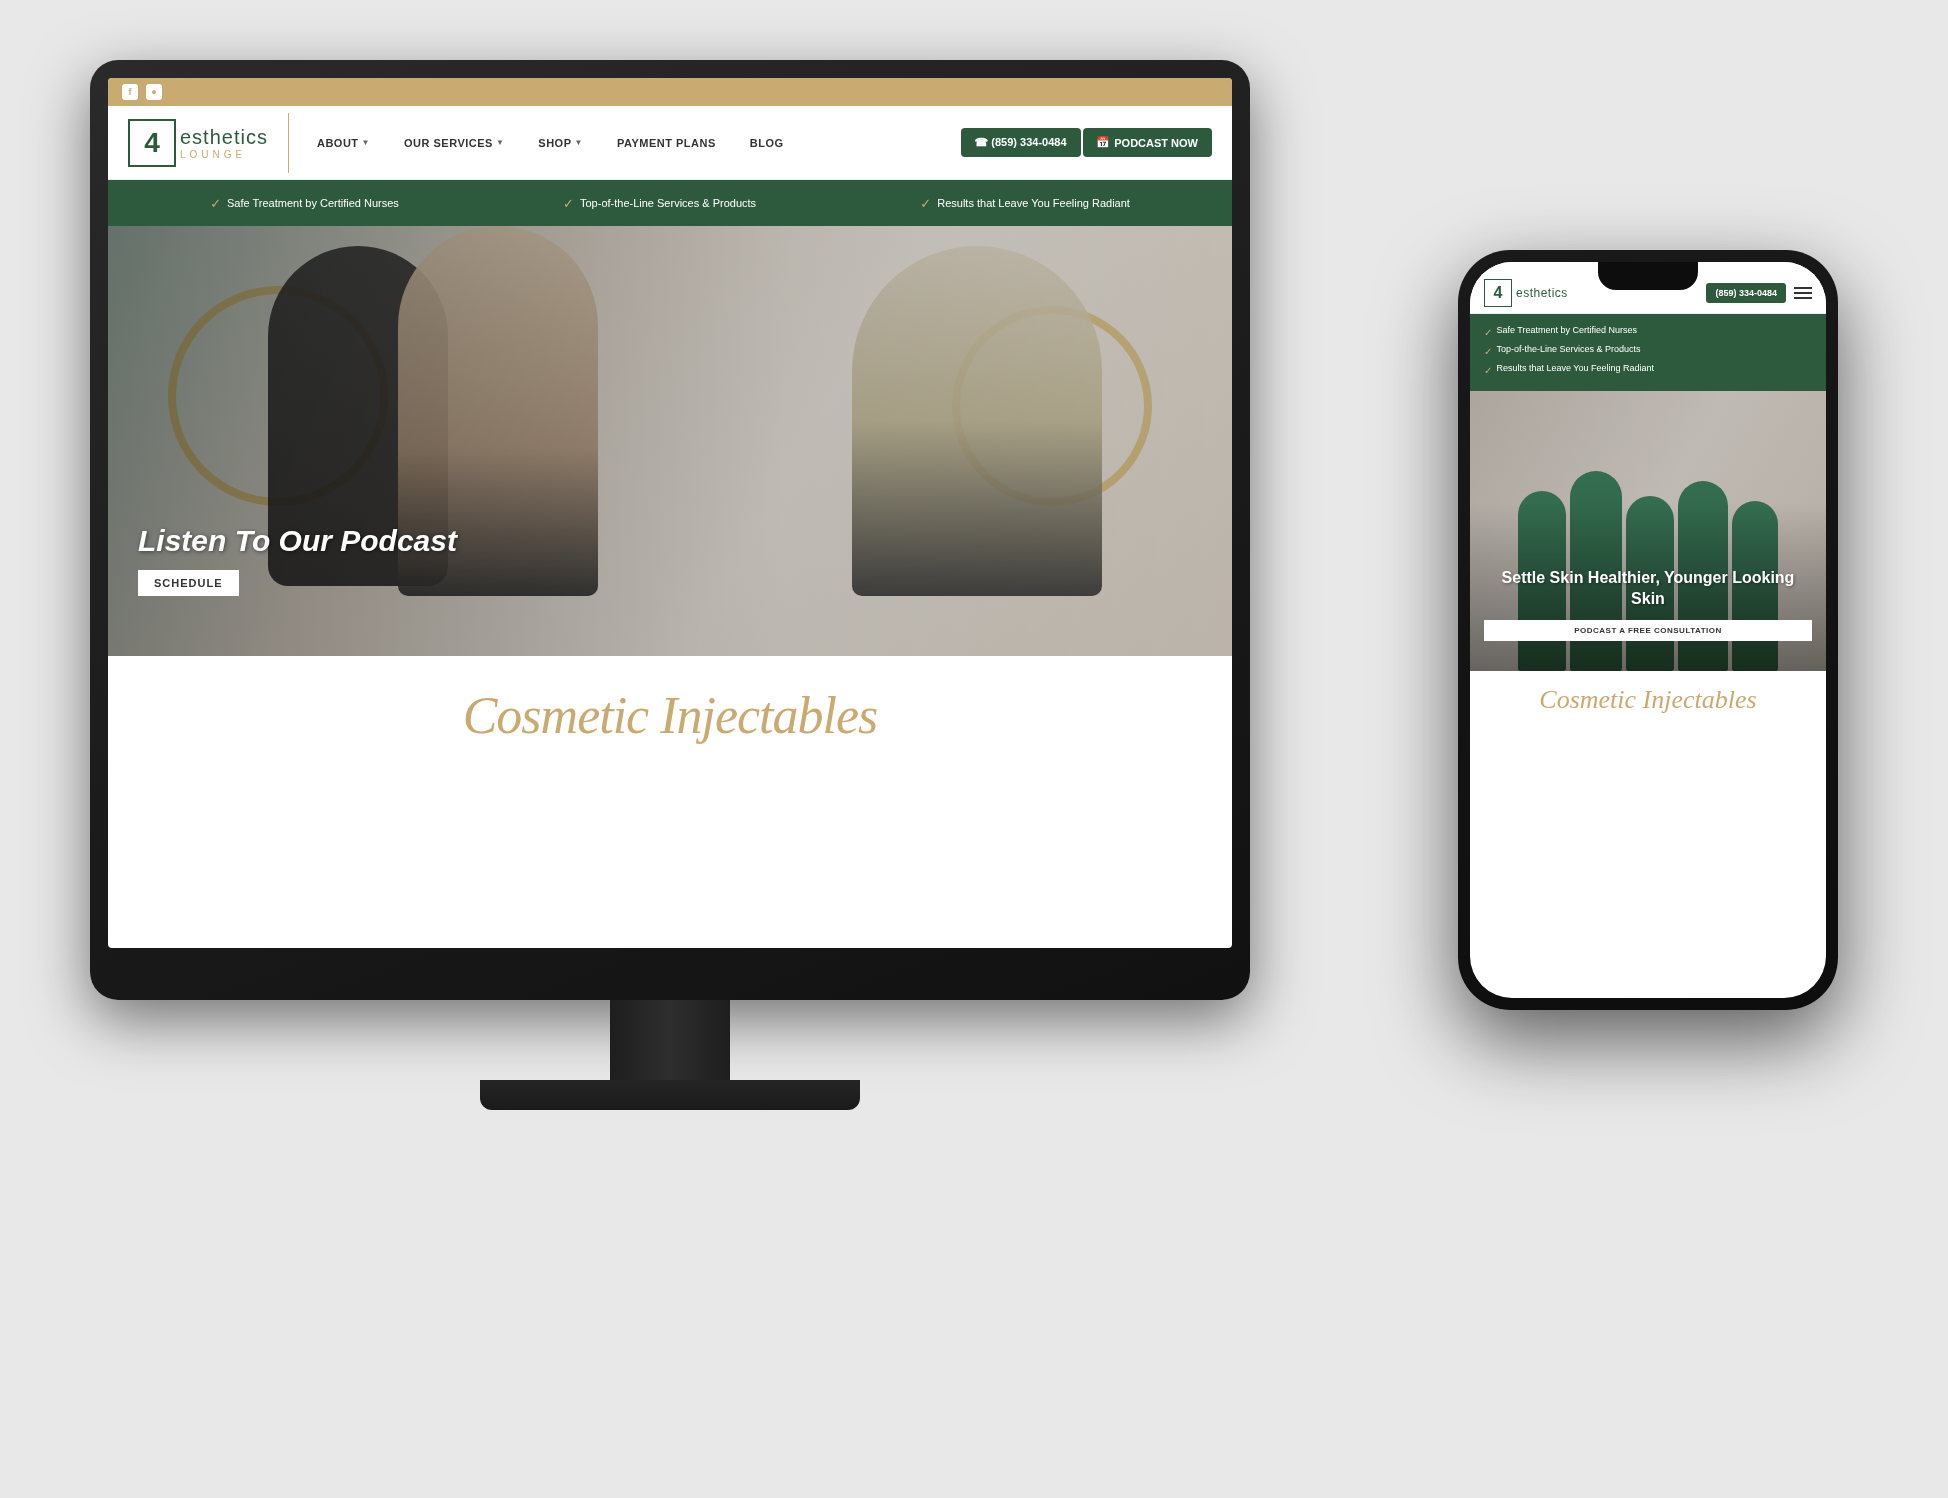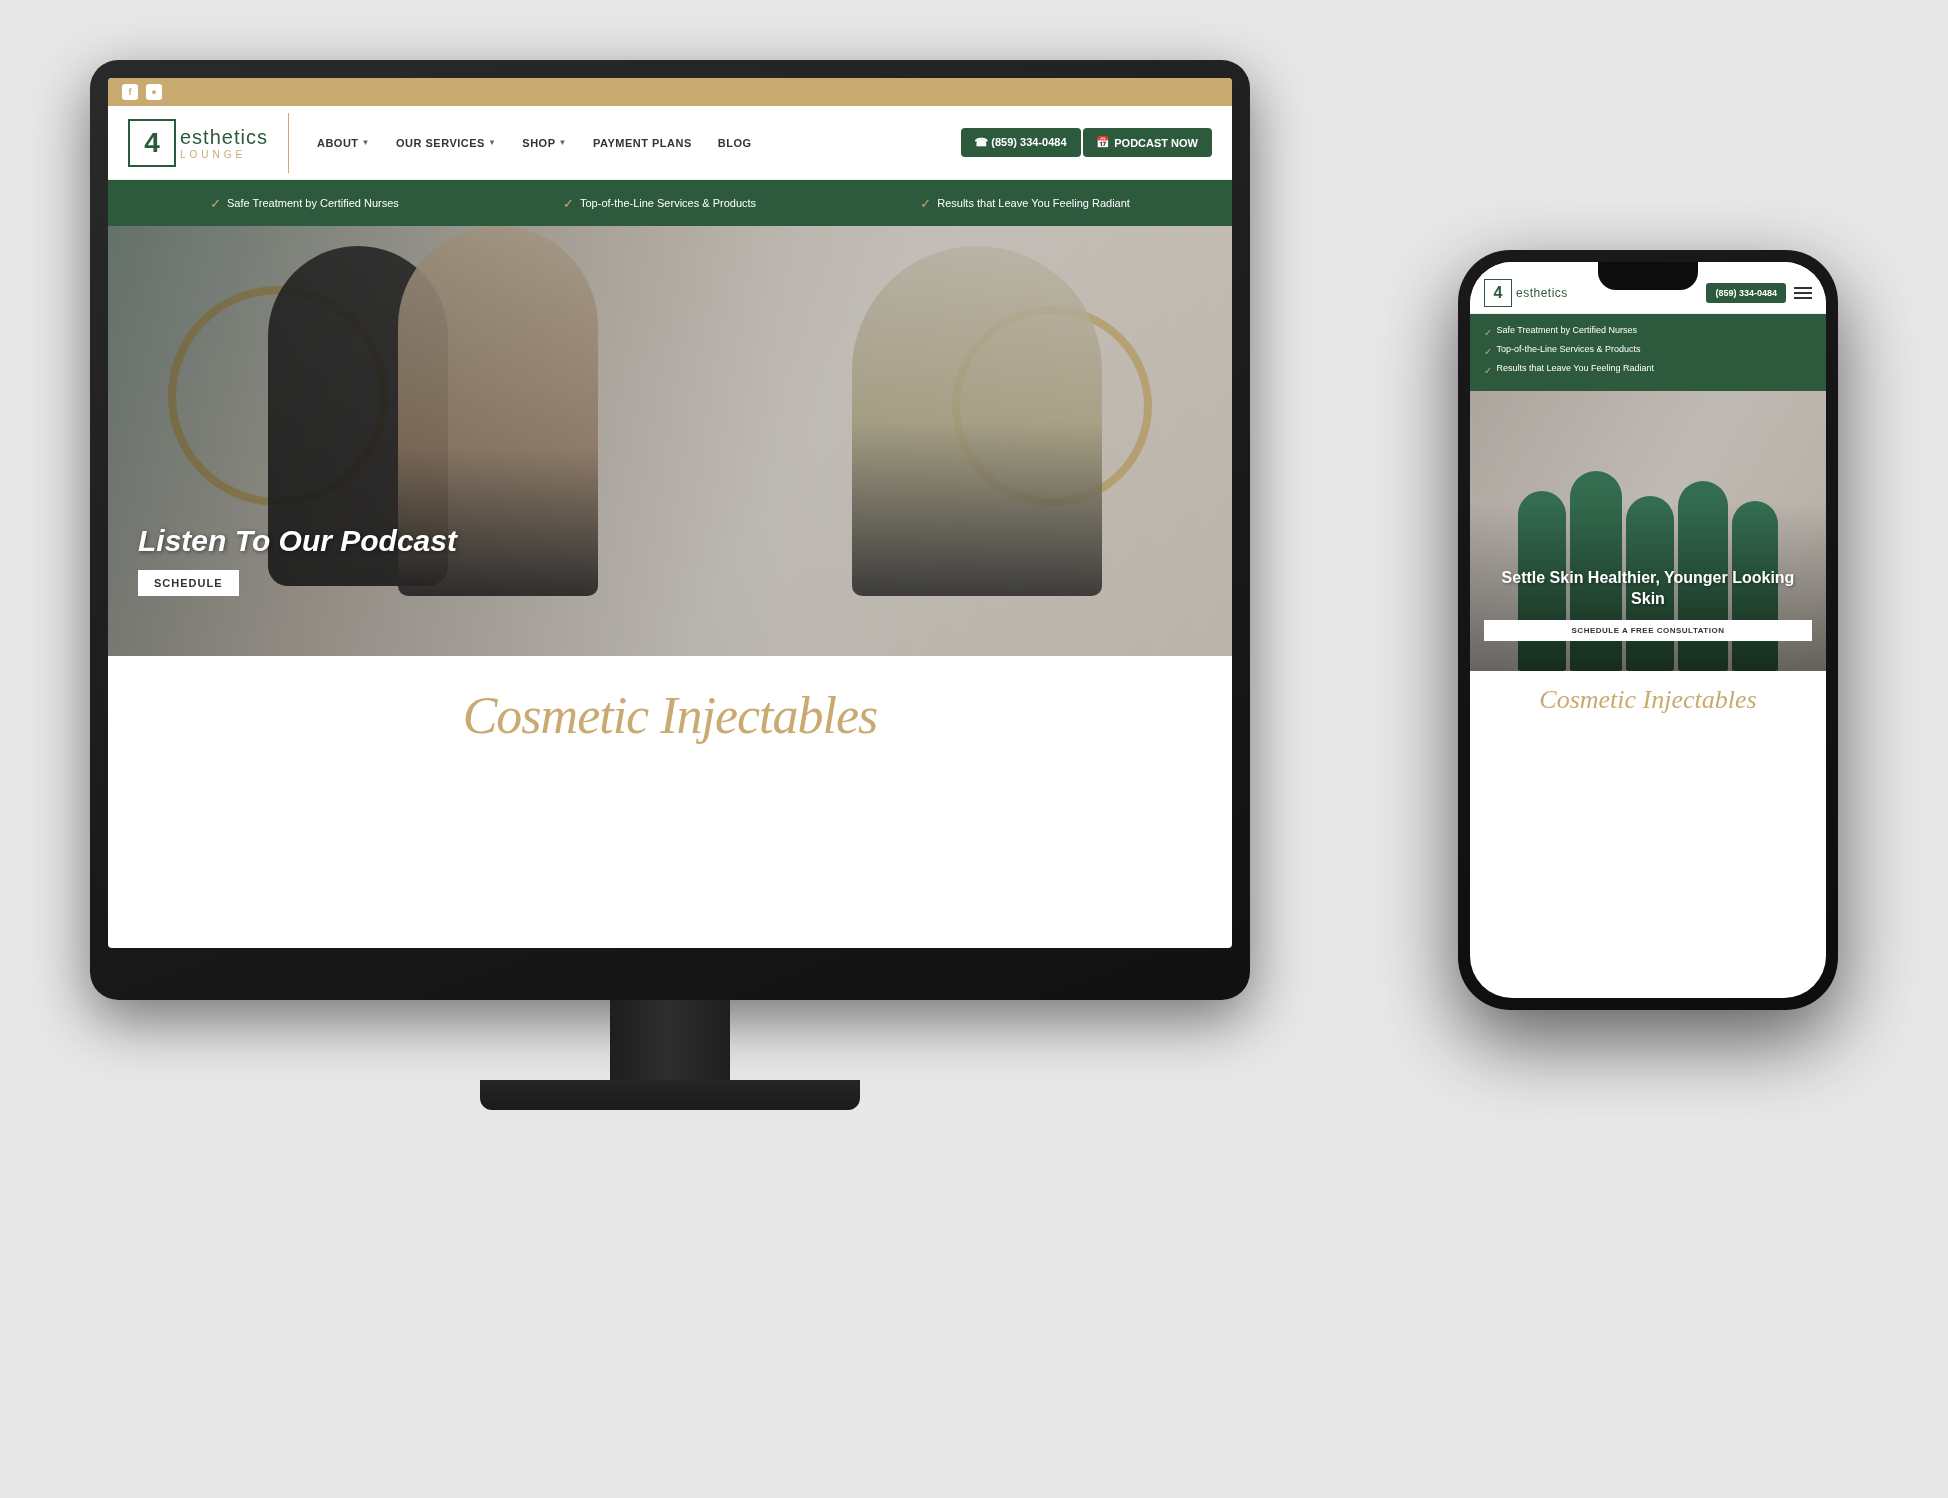--- a/index.html
+++ b/index.html
@@ -140,21 +140,21 @@
     .logo-sub {
       font-size: 10px;
       color: #c9aa71;
       letter-spacing: 4px;
       text-transform: uppercase;
     }
 
     .nav-links {
       display: flex;
       align-items: center;
-      gap: 10px;
+      gap: 18px;
       flex: 1;
     }
 
     .nav-item {
       font-size: 11px;
       color: #333;
       font-weight: bold;
       text-transform: uppercase;
       letter-spacing: 0.5px;
       padding: 6px 8px;
@@ -696,21 +696,21 @@
             <div class="phone-person-group">
               <div class="phone-person p1"></div>
               <div class="phone-person p2"></div>
               <div class="phone-person p3"></div>
               <div class="phone-person p4"></div>
               <div class="phone-person p5"></div>
             </div>
             <div style="position:absolute;inset:0;background:linear-gradient(to top, rgba(0,0,0,0.5) 0%, rgba(0,0,0,0.1) 60%)"></div>
             <div class="phone-hero-content">
               <div class="phone-hero-title">Settle Skin Healthier, Younger Looking Skin</div>
-              <div class="phone-hero-btn">SCHEDULE A FREE CONSULTATION</div>
+              <div class="phone-hero-btn">PODCAST A FREE CONSULTATION</div>
             </div>
           </div>
 
           <div class="phone-script">
             <div class="phone-script-title">Cosmetic Injectables</div>
           </div>
 
         </div>
       </div>
     </div>

